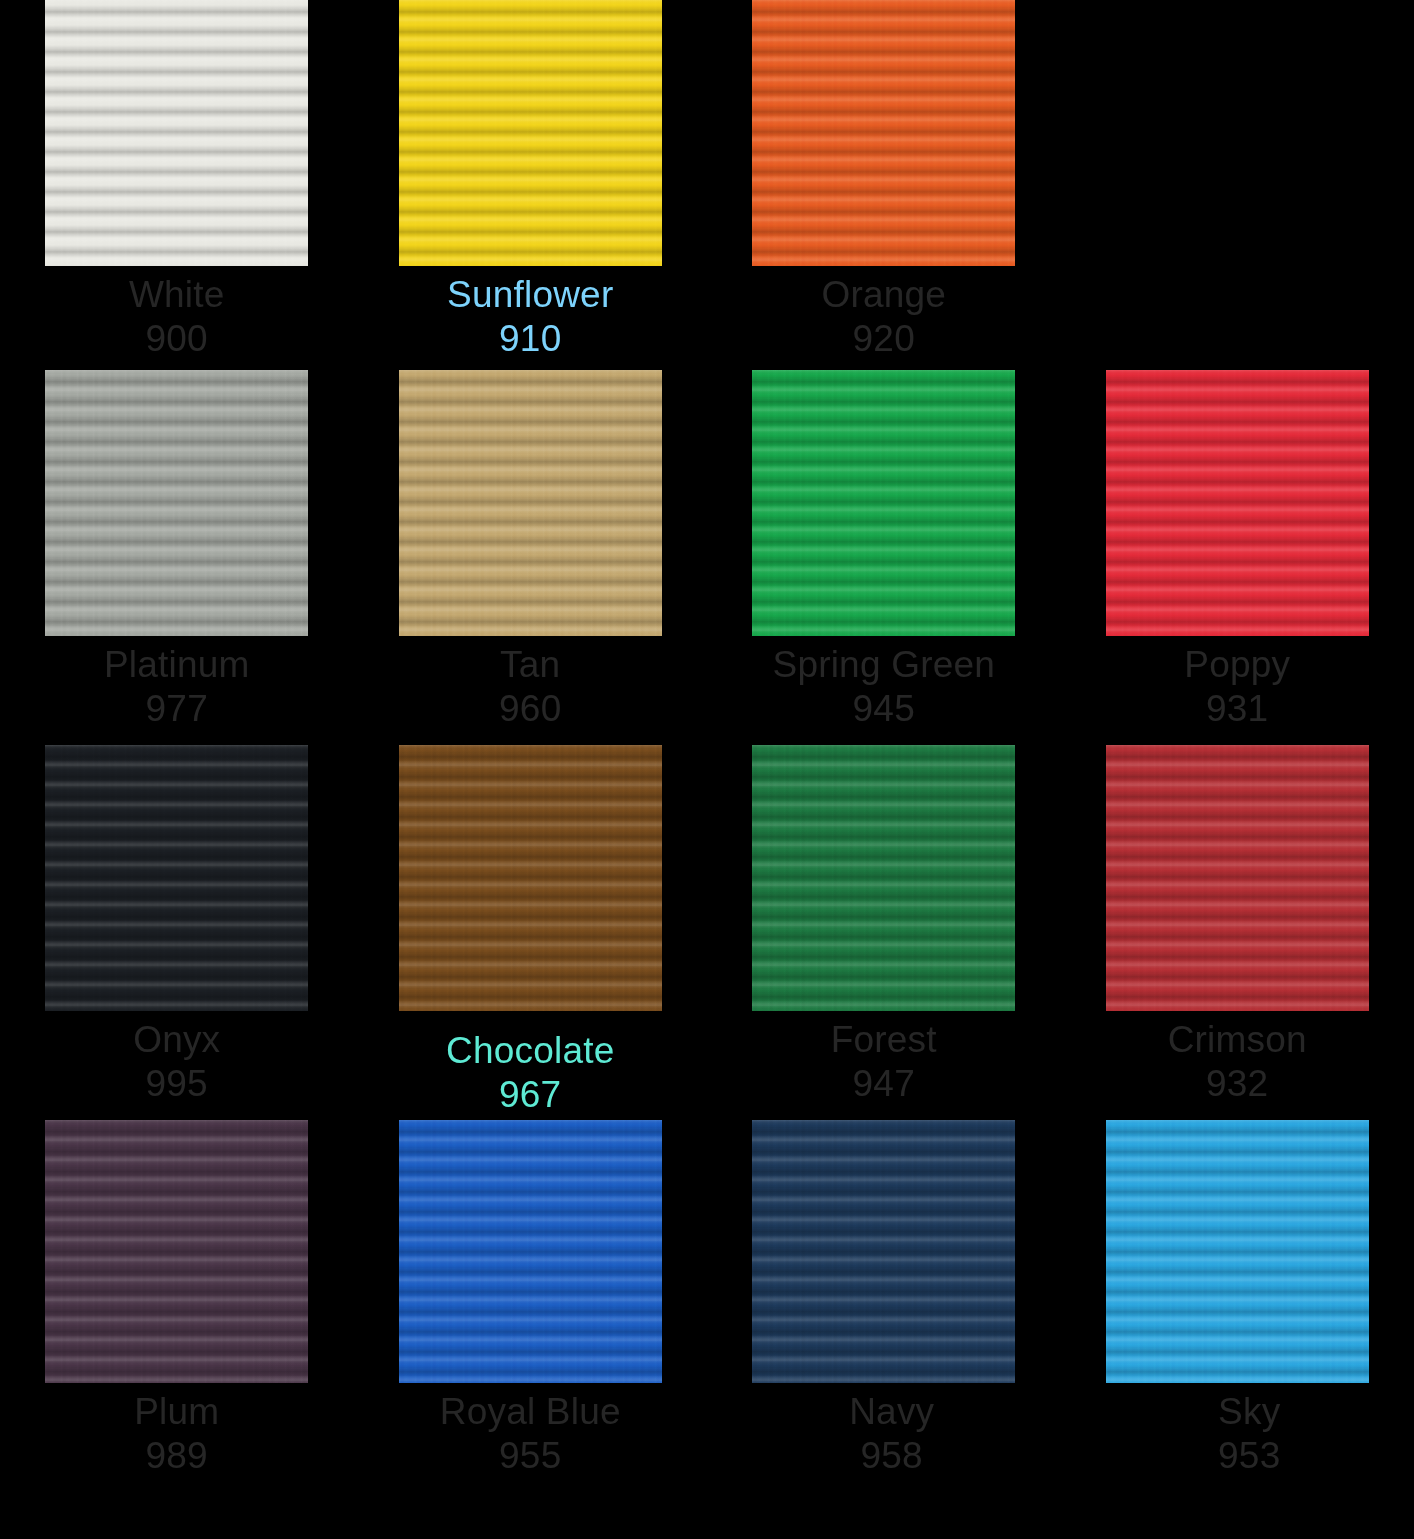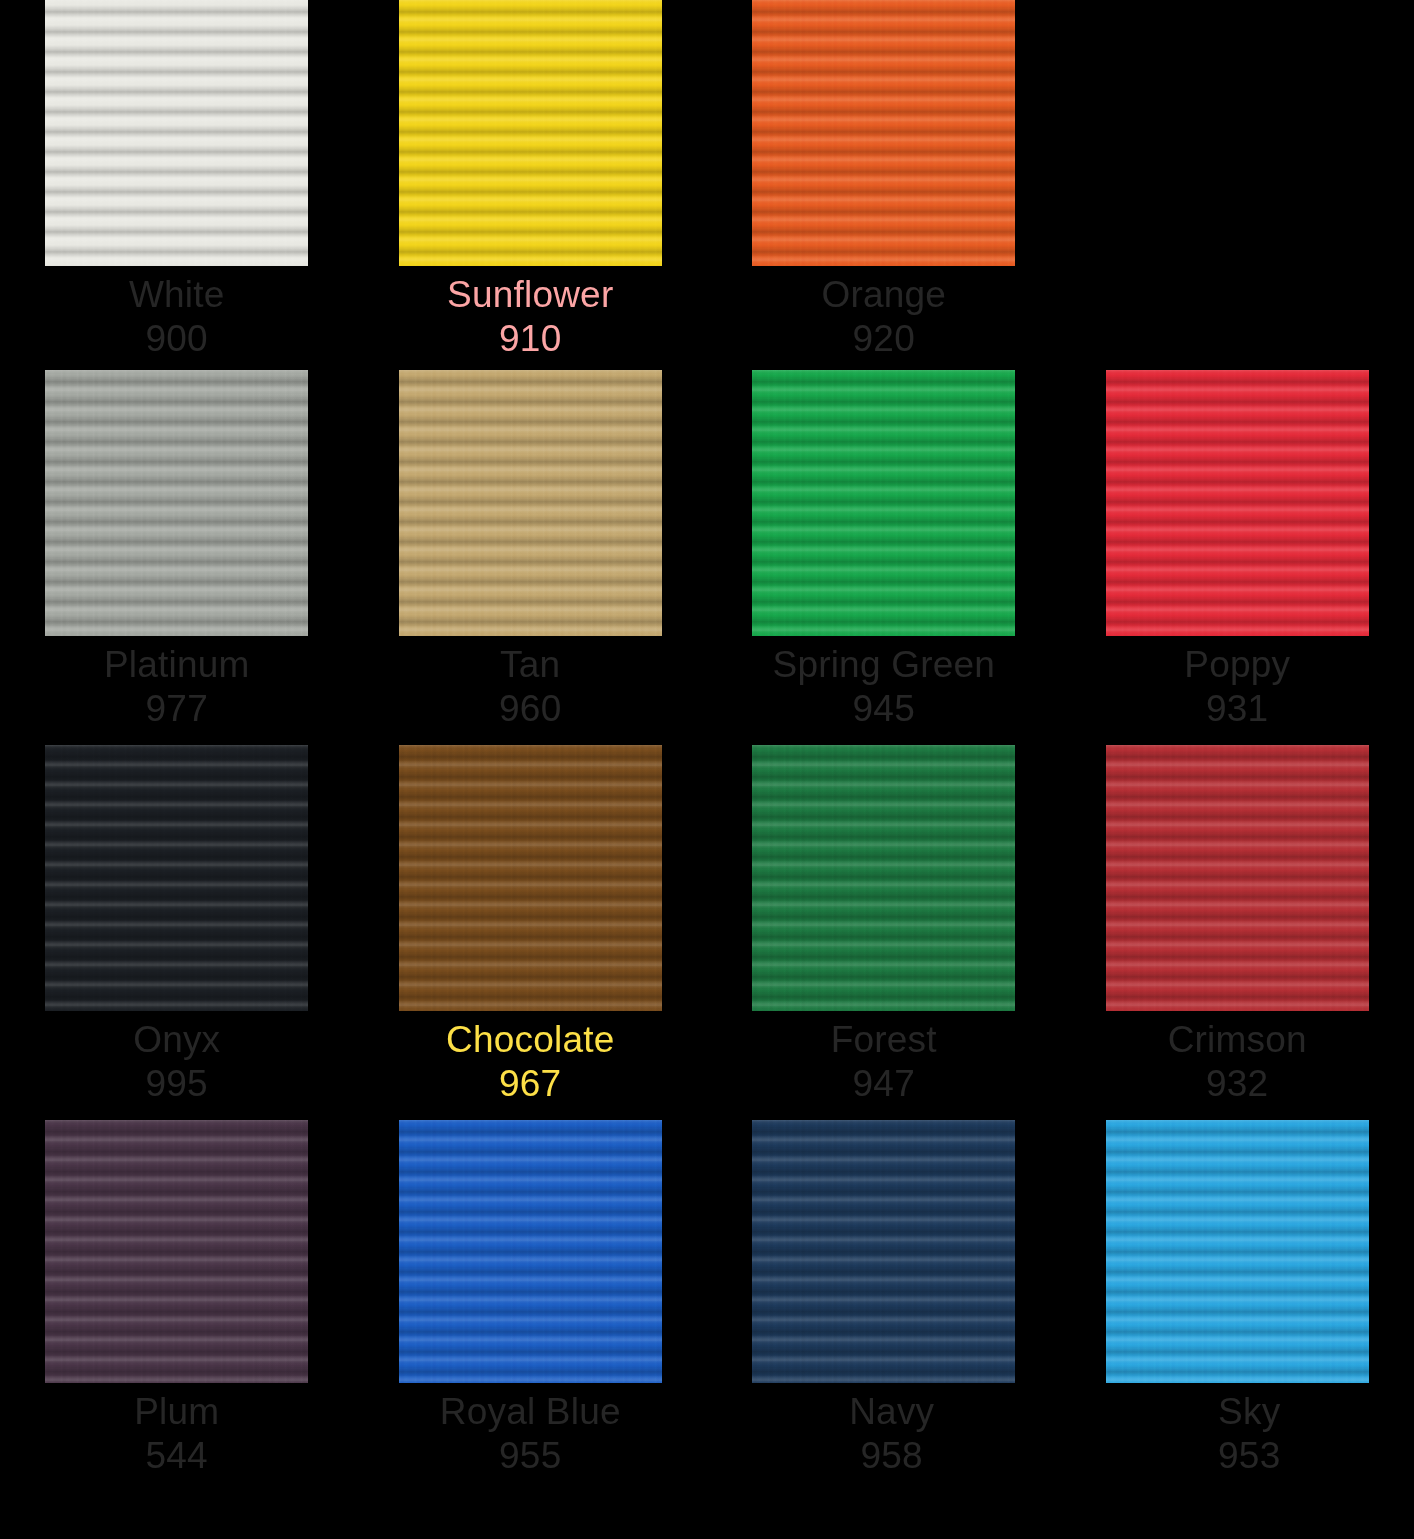--- a/index.html
+++ b/index.html
@@ -116,21 +116,21 @@
   <div class="swatch-row" id="row-1">
     <div class="swatch-cell">
       <div class="swatch-chip" style="background-color: rgb(233, 233, 227);"></div>
       <div class="swatch-caption" style="color: rgb(38, 38, 38);">
         <span class="swatch-name">White</span>
         <span class="swatch-code">900</span>
       </div>
     </div>
     <div class="swatch-cell">
       <div class="swatch-chip" style="background-color: rgb(243, 213, 26);"></div>
-      <div class="swatch-caption" style="color: #fca5a5;">
+      <div class="swatch-caption" style="color: #7dd3fc;">
         <span class="swatch-name">Sunflower</span>
         <span class="swatch-code">910</span>
       </div>
     </div>
     <div class="swatch-cell">
       <div class="swatch-chip" style="background-color: rgb(232, 93, 34);"></div>
       <div class="swatch-caption" style="color: rgb(38, 38, 38);">
         <span class="swatch-name">Orange</span>
         <span class="swatch-code">920</span>
       </div>
@@ -171,21 +171,21 @@
   <div class="swatch-row" id="row-3">
     <div class="swatch-cell">
       <div class="swatch-chip" style="background-color: rgb(27, 31, 36);"></div>
       <div class="swatch-caption" style="color: rgb(38, 38, 38);">
         <span class="swatch-name">Onyx</span>
         <span class="swatch-code">995</span>
       </div>
     </div>
     <div class="swatch-cell">
       <div class="swatch-chip" style="background-color: rgb(122, 77, 29);"></div>
-      <div class="swatch-caption" style="color: #fde047;">
+      <div class="swatch-caption" style="color: #5eead4; margin-top: 11px;">
         <span class="swatch-name">Chocolate</span>
         <span class="swatch-code">967</span>
       </div>
     </div>
     <div class="swatch-cell">
       <div class="swatch-chip" style="background-color: rgb(29, 122, 66);"></div>
       <div class="swatch-caption" style="color: rgb(38, 38, 38); text-align: center;">
         <span class="swatch-name">Forest</span>
         <span class="swatch-code">947</span>
       </div>
@@ -197,21 +197,21 @@
         <span class="swatch-code">932</span>
       </div>
     </div>
   </div>
 
   <div class="swatch-row" id="row-4">
     <div class="swatch-cell">
       <div class="swatch-chip" style="background-color: rgb(74, 53, 72);"></div>
       <div class="swatch-caption" style="color: rgb(38, 38, 38);">
         <span class="swatch-name">Plum</span>
-        <span class="swatch-code">544</span>
+        <span class="swatch-code">989</span>
       </div>
     </div>
     <div class="swatch-cell">
       <div class="swatch-chip" style="background-color: rgb(28, 95, 197);"></div>
       <div class="swatch-caption" style="color: rgb(38, 38, 38);">
         <span class="swatch-name">Royal Blue</span>
         <span class="swatch-code">955</span>
       </div>
     </div>
     <div class="swatch-cell">

